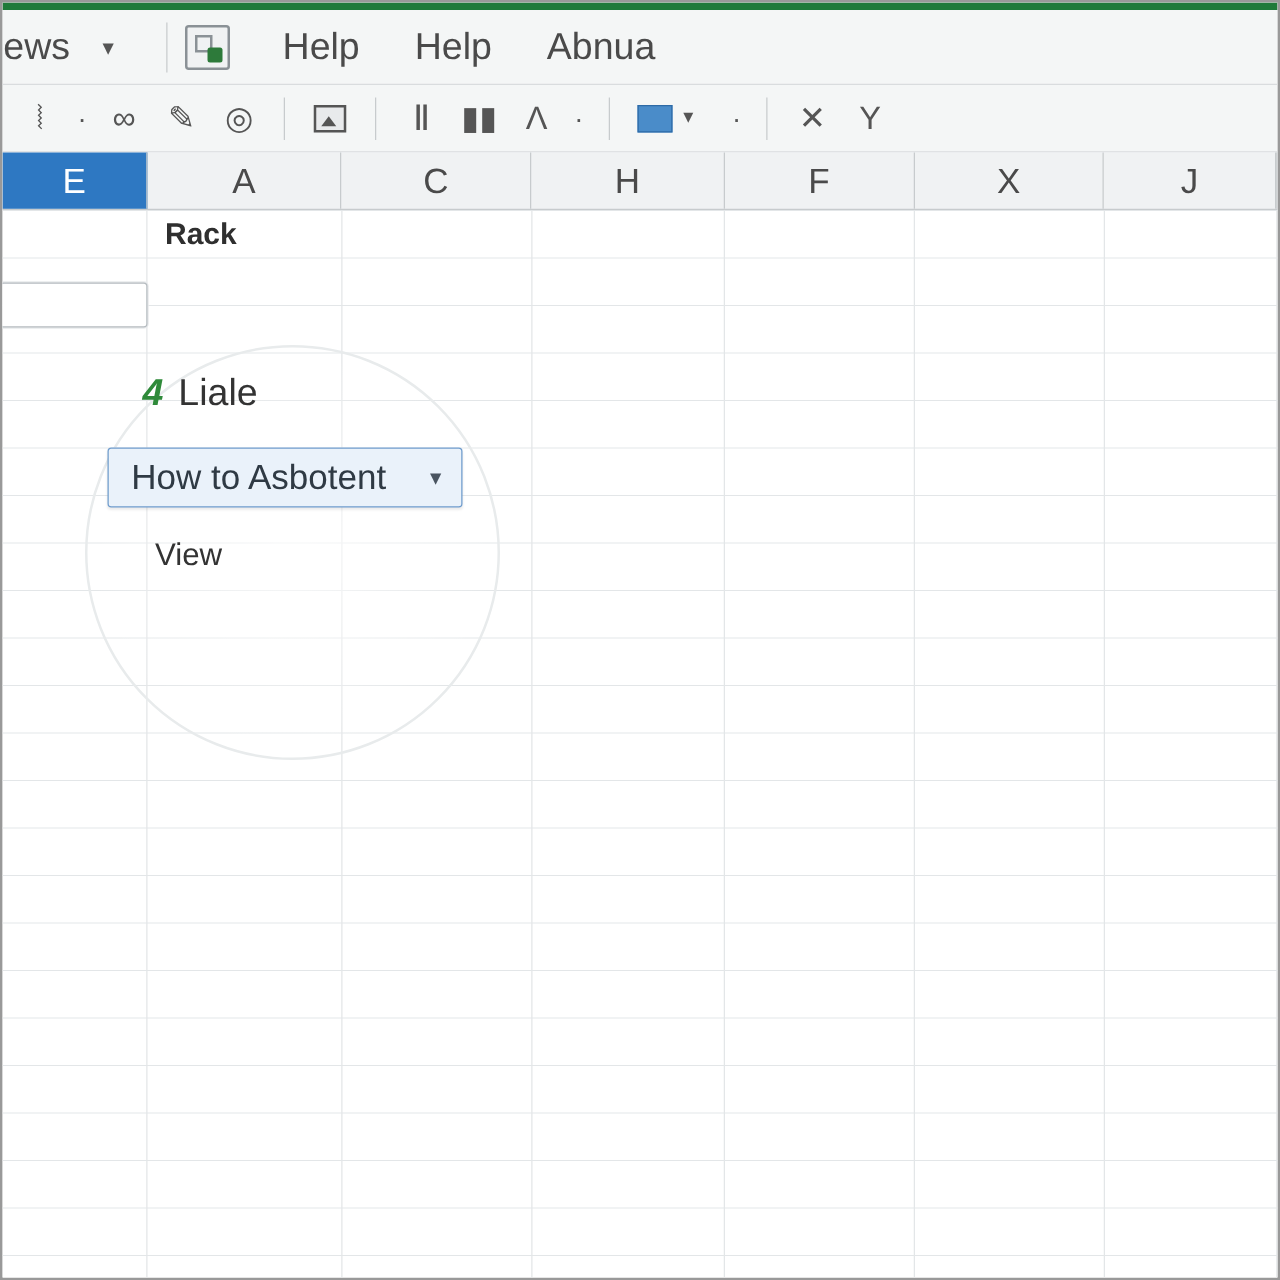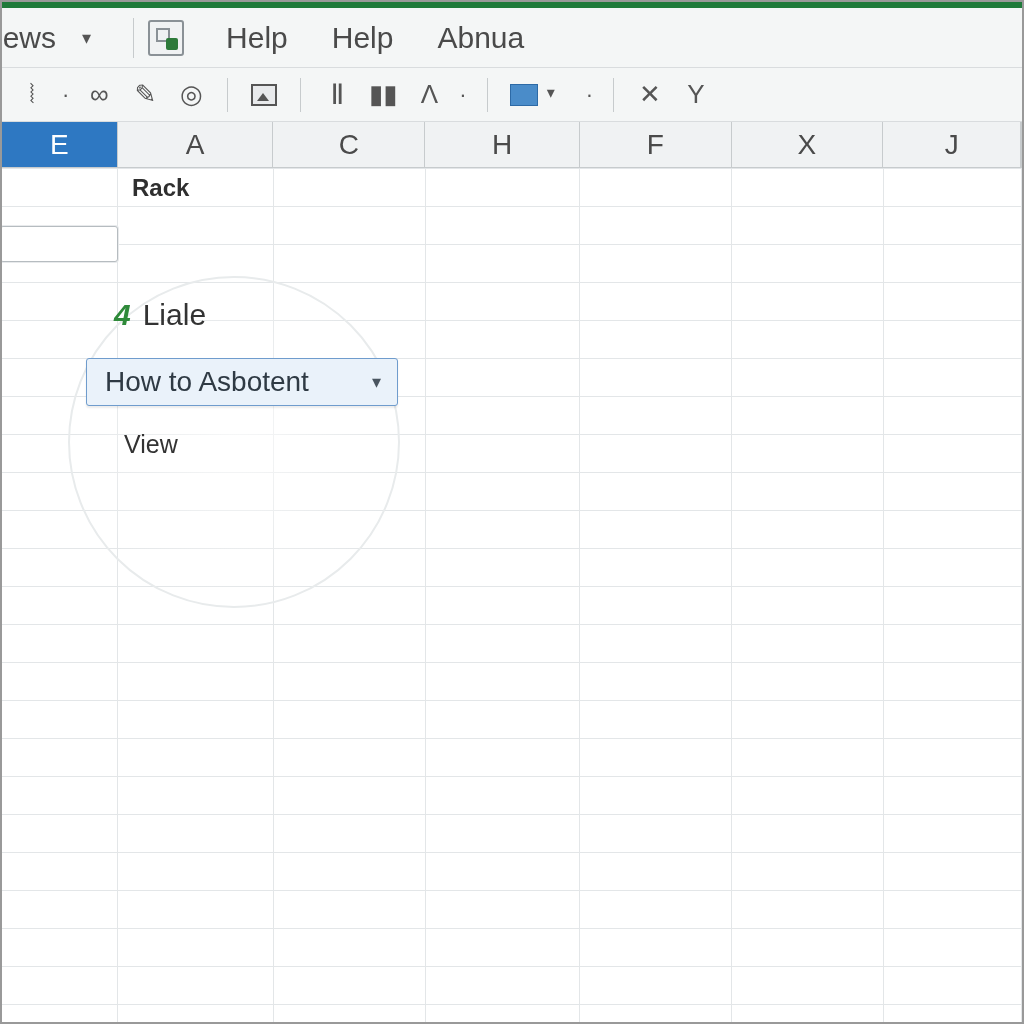--- a/index.html
+++ b/index.html
@@ -197,21 +197,21 @@
     position: absolute;
     left: 84px; top: 130px;
   }
   .popup .line1 {
     display: flex; align-items: center; gap: 12px;
     font-size: 30px; color: #333; margin-bottom: 26px;
     padding-left: 28px;
   }
   .popup .line1 .num { color: #2f8a3a; font-style: italic; font-weight: 600; }
   .popup .dropdown {
-    width: 312px; height: 48px;
+    width: 284px; height: 48px;
     background: #eaf2fa;
     border: 1px solid #6f9ccd;
     border-radius: 3px;
     box-shadow: 0 2px 2px rgba(0,0,0,0.08);
     display: flex; align-items: center; justify-content: space-between;
     padding: 0 16px 0 18px;
     font-size: 28px; color: #2f3a44;
     margin-bottom: 24px;
   }
   .popup .dropdown .chev { font-size: 18px; color: #4a5560; }

